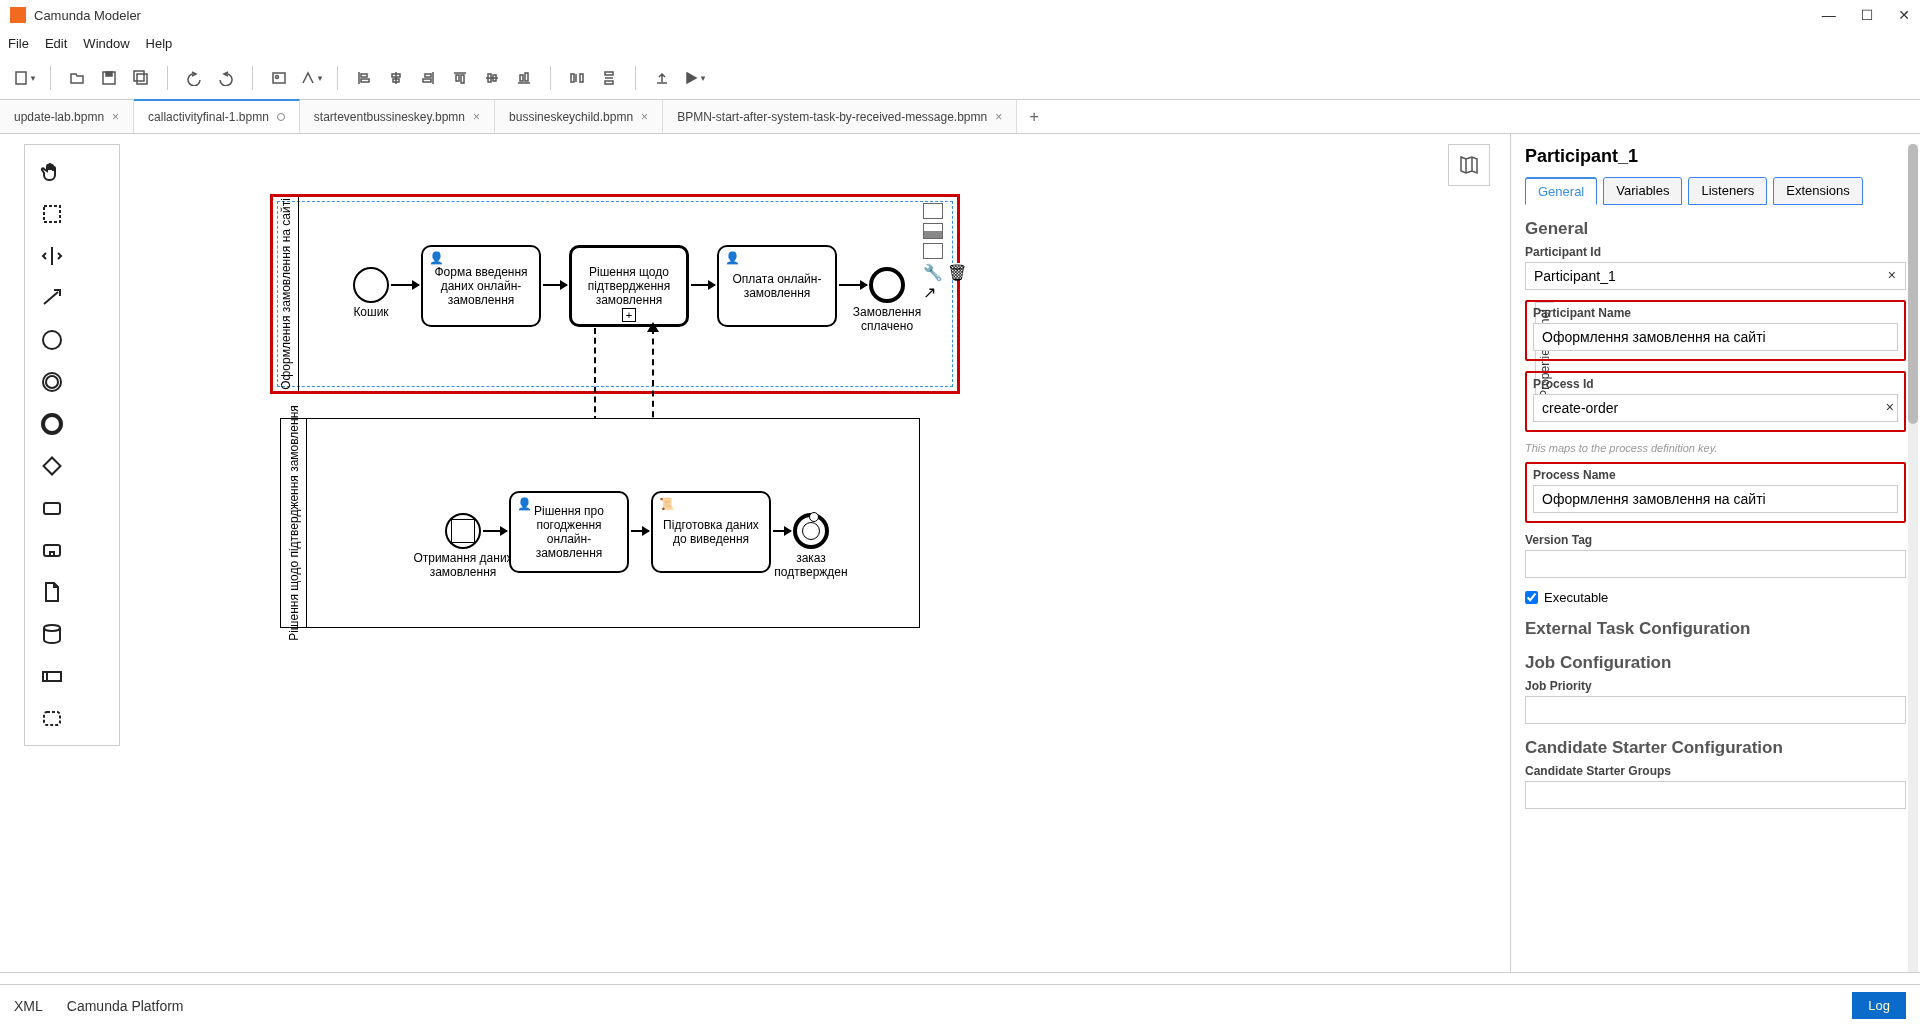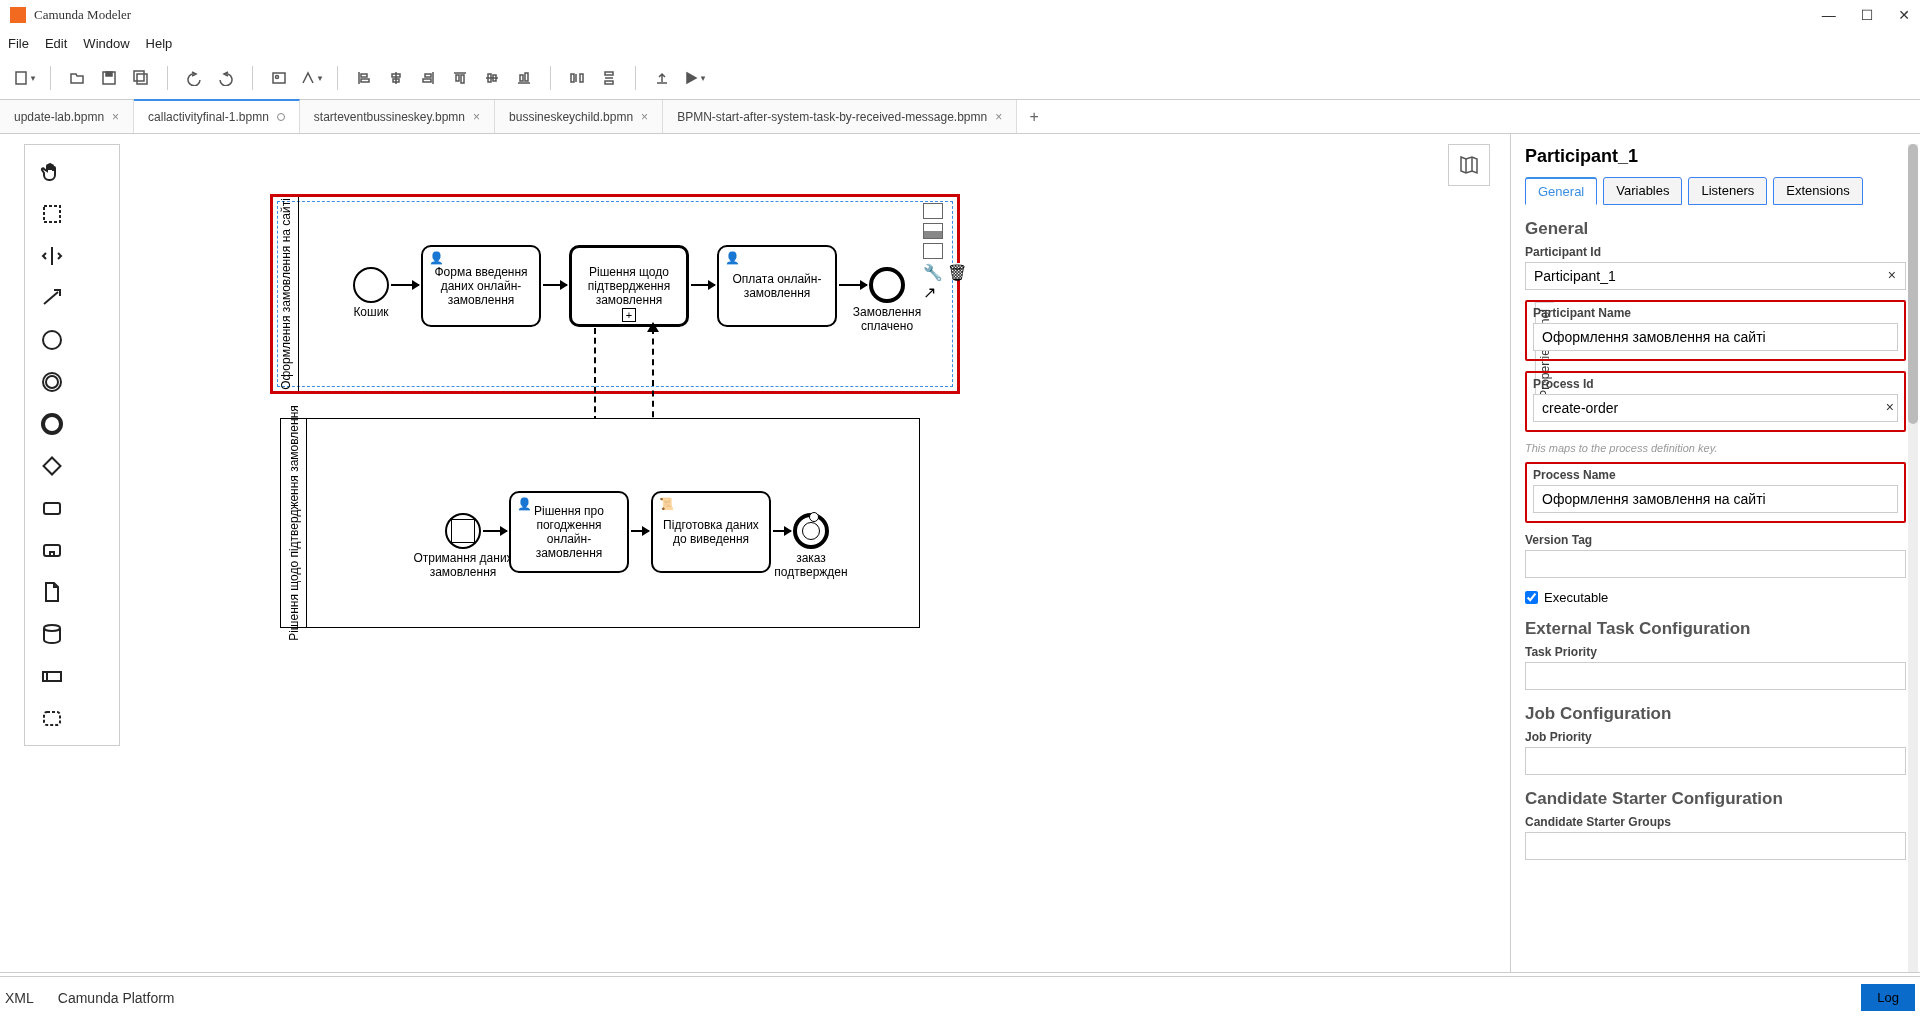--- a/index.html
+++ b/index.html
@@ -1,21 +1,21 @@
 <!DOCTYPE html>
 <html><head>
 <meta charset="utf-8">
 <style>
 * { box-sizing: border-box; margin: 0; padding: 0; font-family: "Segoe UI", Arial, sans-serif; }
 body { background: #fff; width: 1920px; height: 1030px; overflow: hidden; position: relative; }
 
 
 .titlebar { height: 30px; display: flex; align-items: center; padding: 0 10px; background: #fff; }
 .titlebar .app-icon { width: 16px; height: 16px; background: #f26a20; margin-right: 8px; }
-.titlebar .title { font-size: 13px; color: #333; font-family: Liberation Serif, serif; }
+.titlebar .title { font-size: 13px; color: #333; }
 .titlebar .win-controls { margin-left: auto; display: flex; gap: 25px; font-family: "Segoe UI Symbol"; font-size: 14px; color: #333; }
 
 
 .menubar { height: 26px; display: flex; align-items: center; padding: 0 8px; gap: 16px; font-size: 13px; color: #222; }
 .menubar span { cursor: pointer; }
 
 
 .toolbar { height: 44px; border-bottom: 1px solid #ccc; display: flex; align-items: center; padding: 0 12px; gap: 8px; }
 .toolbar .tb-btn { width: 24px; height: 24px; display:flex; align-items:center; justify-content:center; color:#555; }
 .toolbar .sep { width: 1px; height: 24px; background: #ccc; margin: 0 6px; }
@@ -91,22 +91,22 @@
 .field-group .clear-x { position:absolute; right:10px; color:#333; font-size:14px; cursor:pointer; }
 .field-hint { font-size:11px; color:#999; font-style:italic; margin-top:3px;}
 .checkbox-row { display:flex; align-items:center; gap:6px; font-size:13px; margin:12px 0 12px;}
 .scrollbar-fake { position:absolute; right:2px; top:10px; bottom:10px; width:10px; background:#eee; }
 .scrollbar-fake .thumb { position:absolute; left:0; right:0; top:0; height:280px; background:#bbb; border-radius:5px;}
 
 
 .bottom-sep { position:absolute; bottom:42px; left:0; right:0; height:16px; border-top:1px solid #ccc; background:#fff;}
 
 
-.statusbar { position:absolute; bottom:12px; left:0; right:0; height:42px; border-top:1px solid #ccc; display:flex; align-items:center; padding:0 5px; font-size:14px; color:#333; gap:24px; }
-.statusbar .log-btn { margin-left:auto; background:#0a6bcb; color:#000000; padding:6px 16px; font-size:13px; cursor:pointer;}
+.statusbar { position:absolute; bottom:4px; left:0; right:0; height:42px; border-top:1px solid #ccc; display:flex; align-items:center; padding:0 14px; font-size:14px; color:#333; gap:24px; }
+.statusbar .log-btn { margin-left:auto; background:#0a6bcb; color:#fef9c3; padding:6px 16px; font-size:13px; cursor:pointer;}
 </style>
 </head>
 <body>
 
 <div class="titlebar">
   <div class="app-icon"></div>
   <div class="title">Camunda Modeler</div>
   <div class="win-controls">
     <span>—</span>
     <span>☐</span>
@@ -498,24 +498,20 @@
         <label class="field-label">Version Tag</label>
         <input class="field-input" value="" style="">
       </div>
 
       <div class="checkbox-row">
         <input type="checkbox" checked="" style="">
         <span>Executable</span>
       </div>
 
       <div class="section-title">External Task Configuration</div>
-      <div class="field-group">
-        <label class="field-label">Task Priority</label>
-        <input class="field-input" style="">
-      </div>
 
       <div class="section-title">Job Configuration</div>
       <div class="field-group">
         <label class="field-label">Job Priority</label>
         <input class="field-input" style="">
       </div>
 
       <div class="section-title">Candidate Starter Configuration</div>
       <div class="field-group">
         <label class="field-label">Candidate Starter Groups</label>

